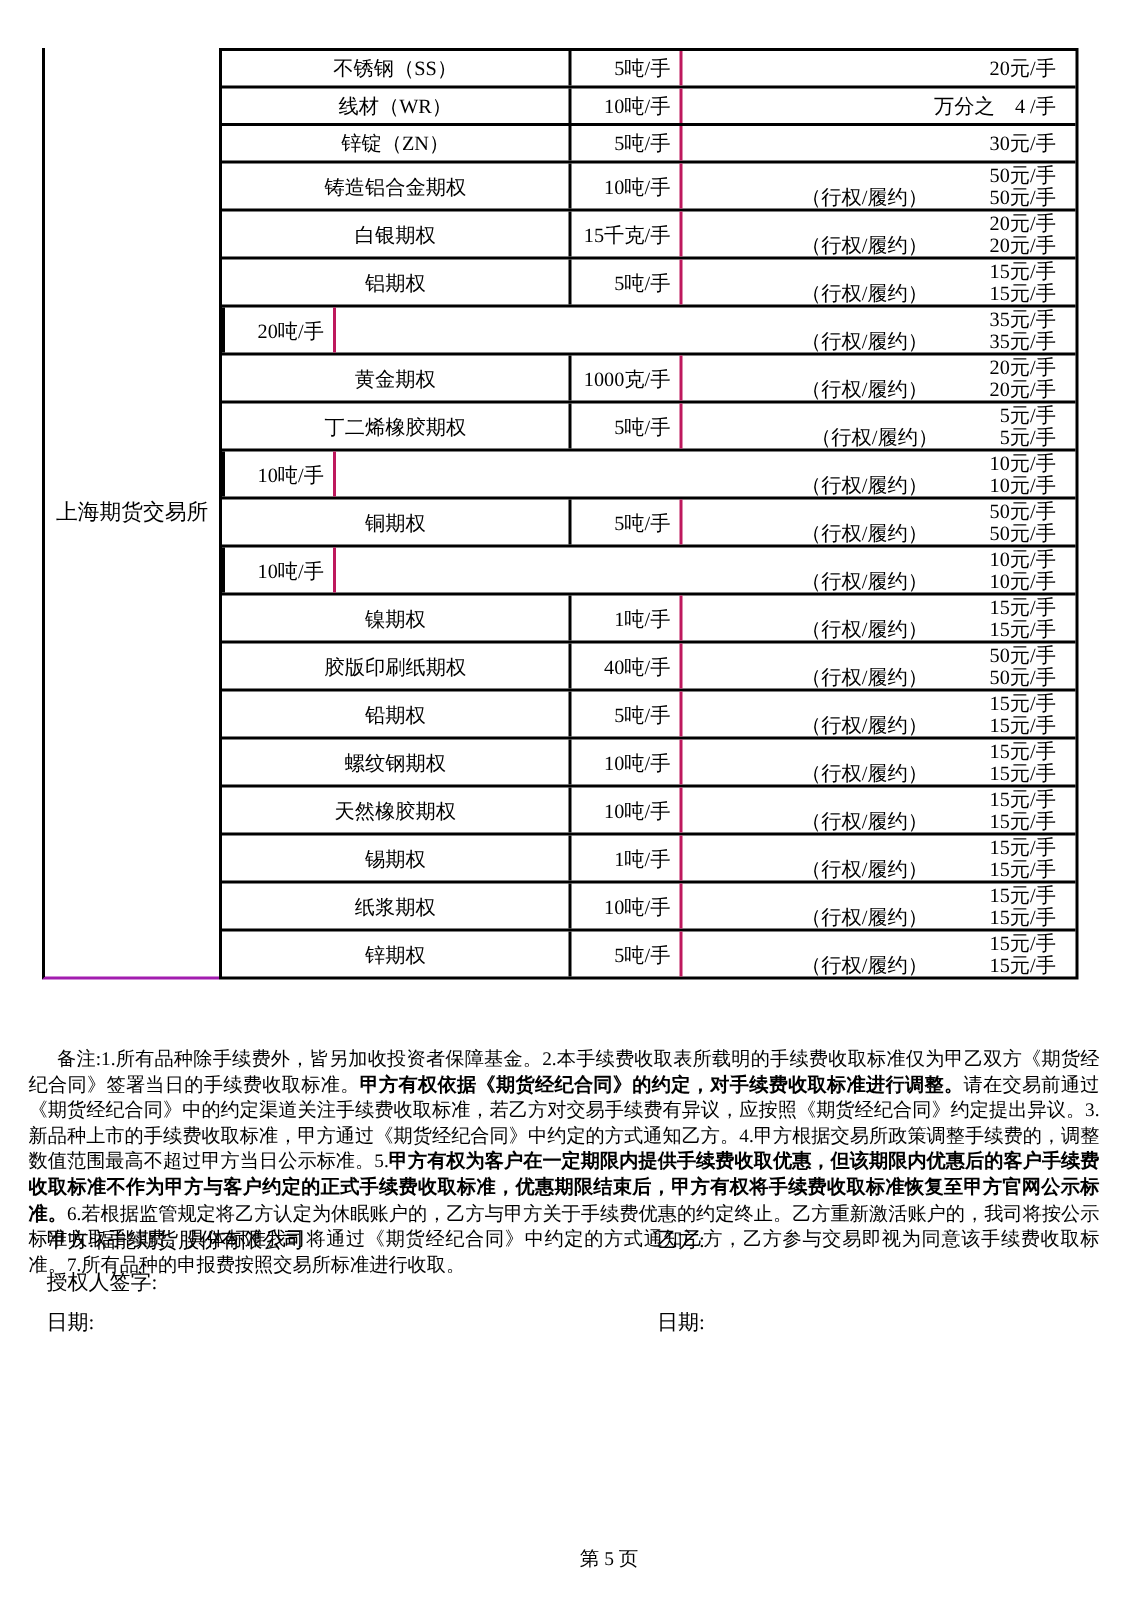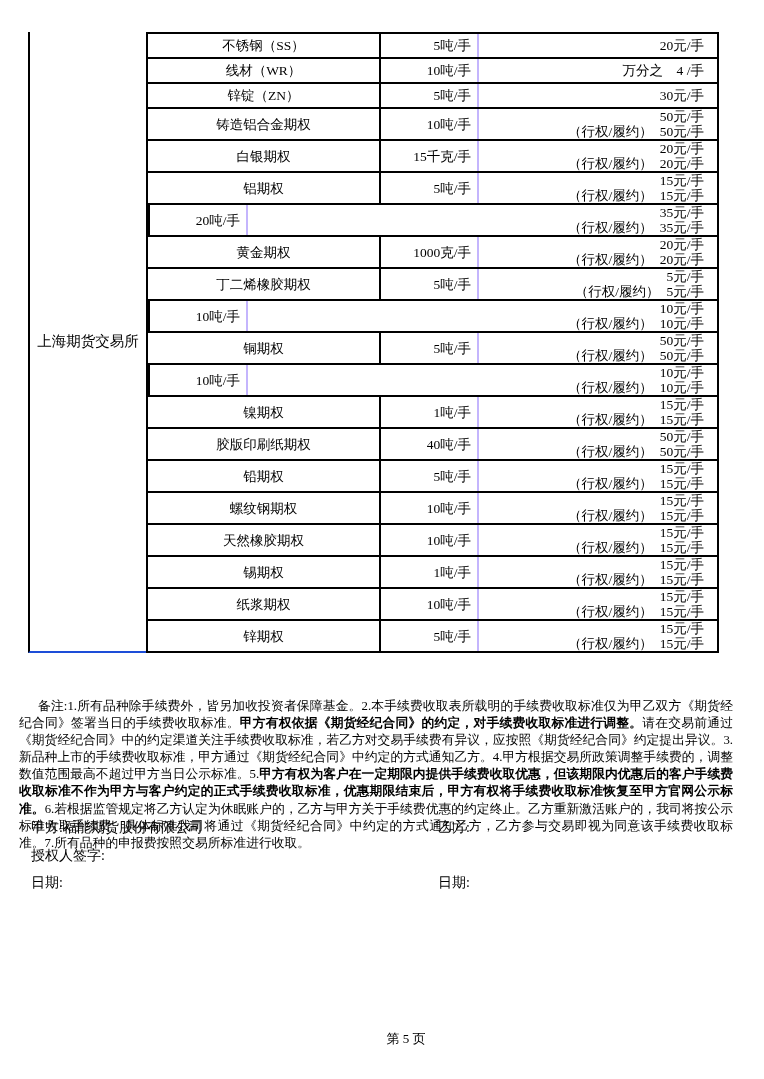--- a/index.html
+++ b/index.html
@@ -11,40 +11,40 @@
   }
 
   
   .fee-table {
     position: absolute; left: 28px; top: 32px;
     display: flex; align-items: stretch;
   }
   .exchange-cell {
     width: 118px;
     border-left: 2px solid #000;
-    border-bottom: 2px solid #1d4ed8;
+    border-bottom: 2px solid #a21caf;
     display: flex; align-items: center; justify-content: center;
     font-size: 14.5px;
   }
   .rows { width: 573px; border: 2px solid #000; }
   .trow { display: flex; border-top: 2px solid #000; height: 32px; }
   .trow:first-child { border-top: 0; height: 23px; }
   .trow.simple { height: 25px; }
   .trow:first-child.simple { height: 23px; }
   .cell {
     display: flex; flex-direction: column; justify-content: center;
     font-size: 13.5px; line-height: 15px; overflow: hidden;
   }
   .c-product { width: 231px; align-items: center; text-align: center; }
   .c-qty {
-    width: 100px; border-left: 2px solid #000; border-right: 2px solid #c4b5fd;
+    width: 76px; border-left: 2px solid #000; border-right: 2px solid #be185d;
     align-items: flex-end; padding-right: 6px;
   }
   .c-fee { flex: 1; align-items: flex-end; padding-right: 13px; }
-  .fee-exercise { display: flex; }
+  .fee-exercise { display: flex; gap: 34px; }
   .ex-label { margin-right: 7px; }
 
   
   .notes {
     position: absolute; left: 19px; top: 698px; width: 714px;
     font-size: 12.8px; line-height: 17.1px;
     text-align: justify; text-indent: 19px;
     word-break: break-all;
   }
   .notes .bold { font-weight: bold; }

